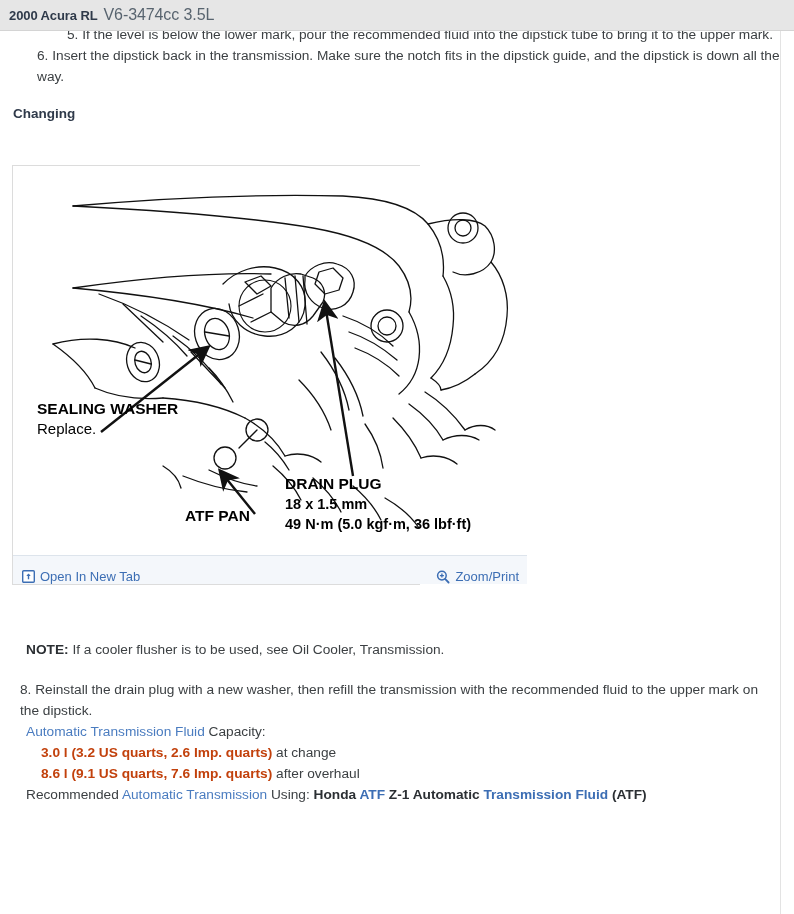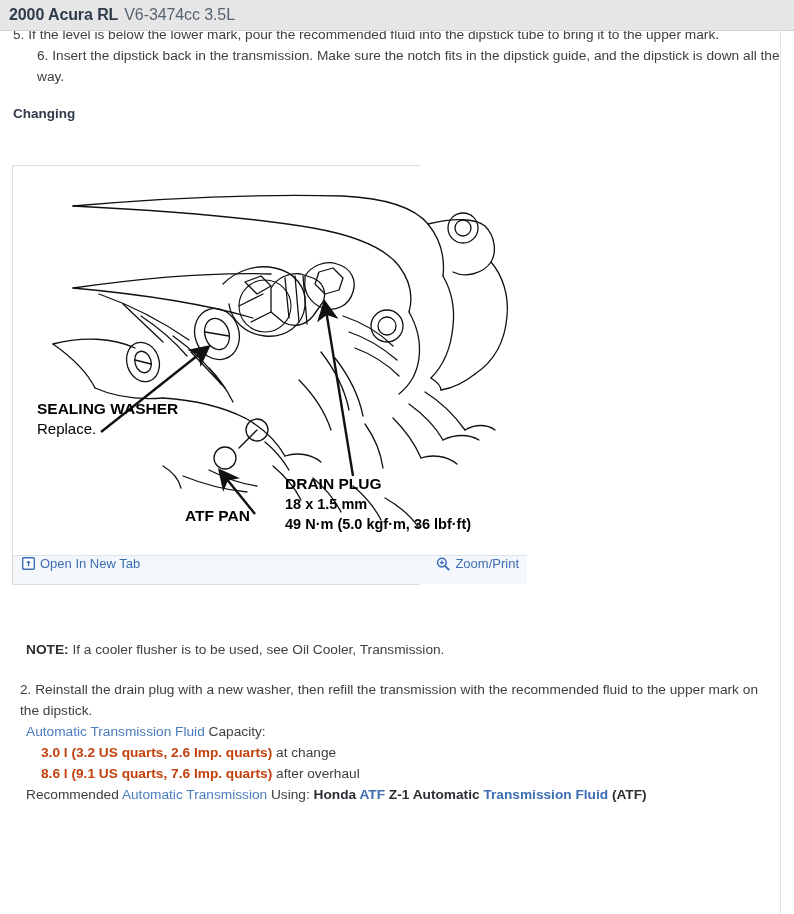--- a/index.html
+++ b/index.html
@@ -21,21 +21,21 @@
     height: 31px;
     background: #e6e6e6;
     border-bottom: 1px solid #d4d4d4;
     z-index: 50;
     display: flex;
     align-items: center;
     padding-left: 9px;
     white-space: nowrap;
   }
   .vehicle-year-make {
-    font-size: 16px;
+    font-size: 13px;
     font-weight: bold;
     color: #2f3a4a;
     letter-spacing: -0.1px;
   }
   .vehicle-engine {
     font-size: 16px;
     font-weight: normal;
     color: #58646f;
     margin-left: 6px;
     letter-spacing: -0.1px;
@@ -62,20 +62,21 @@
   .clipped-line {
     position: absolute;
     top: 24px;
     left: 13px;
     width: 760px;
     font-size: 13.7px;
     line-height: 21px;
     color: #3c4043;
     white-space: nowrap;
     z-index: 10;
+    text-align: right;
   }
 
   .step-6 {
     position: absolute;
     top: 45px;
     left: 30px;
     width: 762px;
   }
   .step-indent { padding-left: 7px; }
 
@@ -108,21 +109,21 @@
   .figure-canvas svg { display: block; }
 
   .figure-toolbar {
     position: absolute;
     left: 0; bottom: 0;
     width: 514px;
     height: 29px;
     background: #f4f7fb;
     border-top: 1px solid #dde4ec;
     display: flex;
-    align-items: flex-start;
+    align-items: flex-end;
     justify-content: space-between;
     padding: 0 8px 0 9px;
   }
   .tool-link {
     display: inline-flex;
     align-items: center;
     gap: 5px;
     color: #3c6eb4;
     font-size: 13px;
     text-decoration: none;
@@ -314,21 +315,21 @@
 
   <div class="lower">
 
 
     <div class="gap-18"></div>
 
     <p class="body-text note-row"><span class="note-label">NOTE:</span><span> If a cooler flusher is to be used, see Oil Cooler, Transmission.</span></p>
 
     <div class="gap-18"></div>
 
-    <p class="body-text step-indent">2. Reinstall the drain plug with a new washer, then refill the transmission with the recommended fluid to the upper mark on the dipstick.</p>
+    <p class="body-text step-indent">8. Reinstall the drain plug with a new washer, then refill the transmission with the recommended fluid to the upper mark on the dipstick.</p>
 
     <p class="body-text cap-head"><a class="link">Automatic Transmission Fluid</a><span> Capacity:</span></p>
 
     <p class="body-text cap-val"><b>3.0 l (3.2 US quarts, 2.6 Imp. quarts)</b><span> at change</span></p>
 
     <p class="body-text cap-val"><b>8.6 l (9.1 US quarts, 7.6 Imp. quarts)</b><span> after overhaul</span></p>
 
     <p class="body-text rec-row"><span>Recommended </span><a class="link">Automatic Transmission</a><span> Using: </span><span class="bold">Honda </span><span class="link-b">ATF</span><span class="bold"> Z-1 Automatic </span><span class="link-b">Transmission Fluid</span><span class="bold"> (ATF)</span></p>
 
   </div>

